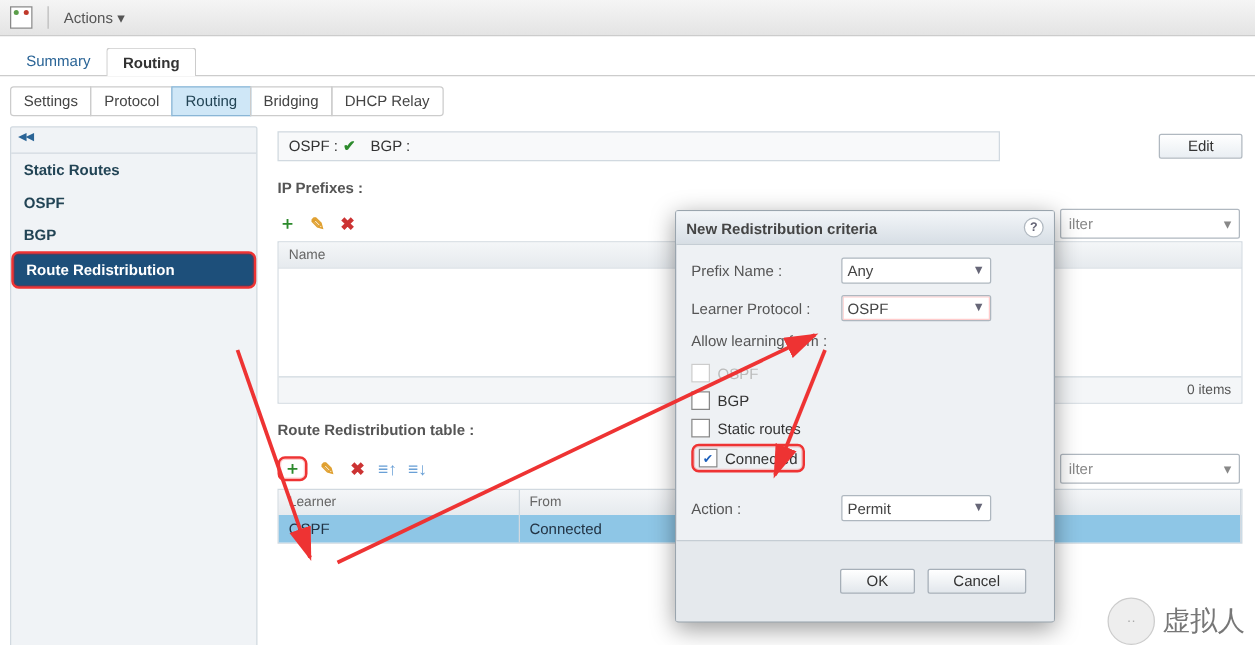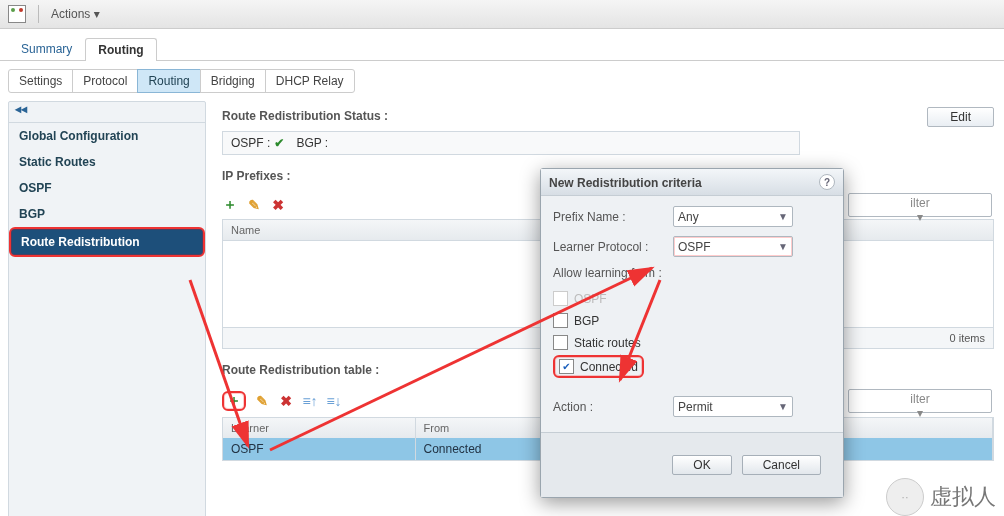--- a/index.html
+++ b/index.html
@@ -32,21 +32,21 @@
 .ico.del{color:#c33;}
 .grid{border:1px solid #d1d9e0;width:770px;}
 .grid .gh{background:linear-gradient(#f4f6f8,#e6eaee);padding:4px 8px;border-bottom:1px solid #d1d9e0;color:#666;font-size:11px;}
 .grid .gbody{height:86px;background:#fff;}
 .grid .gfoot{background:#f4f6f8;padding:4px 8px;text-align:right;border-top:1px solid #d1d9e0;color:#555;font-size:11px;}
 .grid2{border:1px solid #d1d9e0;width:770px;}
 .grid2 .ghrow{display:flex;background:linear-gradient(#f4f6f8,#e6eaee);font-size:11px;color:#666;}
 .grid2 .col{flex:1;padding:4px 8px;border-right:1px solid #d1d9e0;}
 .grid2 .drow{display:flex;background:#8ec6e6;}
 .grid2 .drow .col{padding:4px 8px;color:#234;}
-.filterbox{border:1px solid #b0b8c0;border-radius:2px;padding:2px 6px;width:130px;height:18px;display:flex;align-items:center;justify-content:space-between;color:#888;background:#fff;flex-direction:column;}
+.filterbox{border:1px solid #b0b8c0;border-radius:2px;padding:2px 6px;width:130px;height:18px;display:flex;align-items:center;justify-content:space-between;color:#888;background:#fff;}
 .dialog{position:absolute;left:540px;top:168px;width:302px;border:1px solid #9aa5ae;border-radius:3px;box-shadow:0 5px 20px rgba(0,0,0,.4);background:#eef1f4;z-index:50;}
 .dialog .dh{background:linear-gradient(#f3f6f9,#d7dee5);padding:5px 8px;font-weight:bold;color:#444;border-bottom:1px solid #c5cdd4;display:flex;justify-content:space-between;align-items:flex-end;gap:40px;}
 .dialog .help{border:1px solid #b0b8c0;border-radius:50%;width:14px;height:14px;display:flex;align-items:center;justify-content:center;font-size:10px;color:#667;background:#fff;}
 .dialog .dbody{padding:10px 12px 6px;}
 .row{display:flex;align-items:center;margin-bottom:9px;}
 .row label{width:120px;color:#555;}
 .dd{border:1px solid #aeb7bf;border-radius:2px;background:#fff;width:110px;height:19px;display:flex;align-items:center;justify-content:space-between;padding:0 4px;color:#444;}
 .dd .arr{color:#667;font-size:10px;}
 .cklist{margin-left:0;margin-bottom:6px;}
 .ckrow{display:flex;align-items:center;padding:2px 0;margin-bottom:3px;}
@@ -83,31 +83,29 @@
   <div class="stab">Settings</div>
   <div class="stab">Protocol</div>
   <div class="stab active">Routing</div>
   <div class="stab">Bridging</div>
   <div class="stab">DHCP Relay</div>
 </div>
 
 <div class="main">
   <div class="side">
     <div class="top">◂◂</div>
-    <div class="item">Global Configuration</div>
     <div class="item">Static Routes</div>
     <div class="item">OSPF</div>
     <div class="item">BGP</div>
     <div class="item active hilite">Route Redistribution</div>
   </div>
 
   <div class="content">
     <div class="edit-btn">Edit</div>
 
-    <h4>Route Redistribution Status :</h4>
     <div class="status-row">
       <span>OSPF :</span>
       <span class="check">✔</span>
       <span>BGP :</span>
     </div>
 
     <h4 style="margin-top:14px">IP Prefixes :</h4>
     <div style="display:flex;justify-content:space-between;align-items:center;width:770px;">
       <div class="toolbar">
         <span class="ico add">＋</span>

